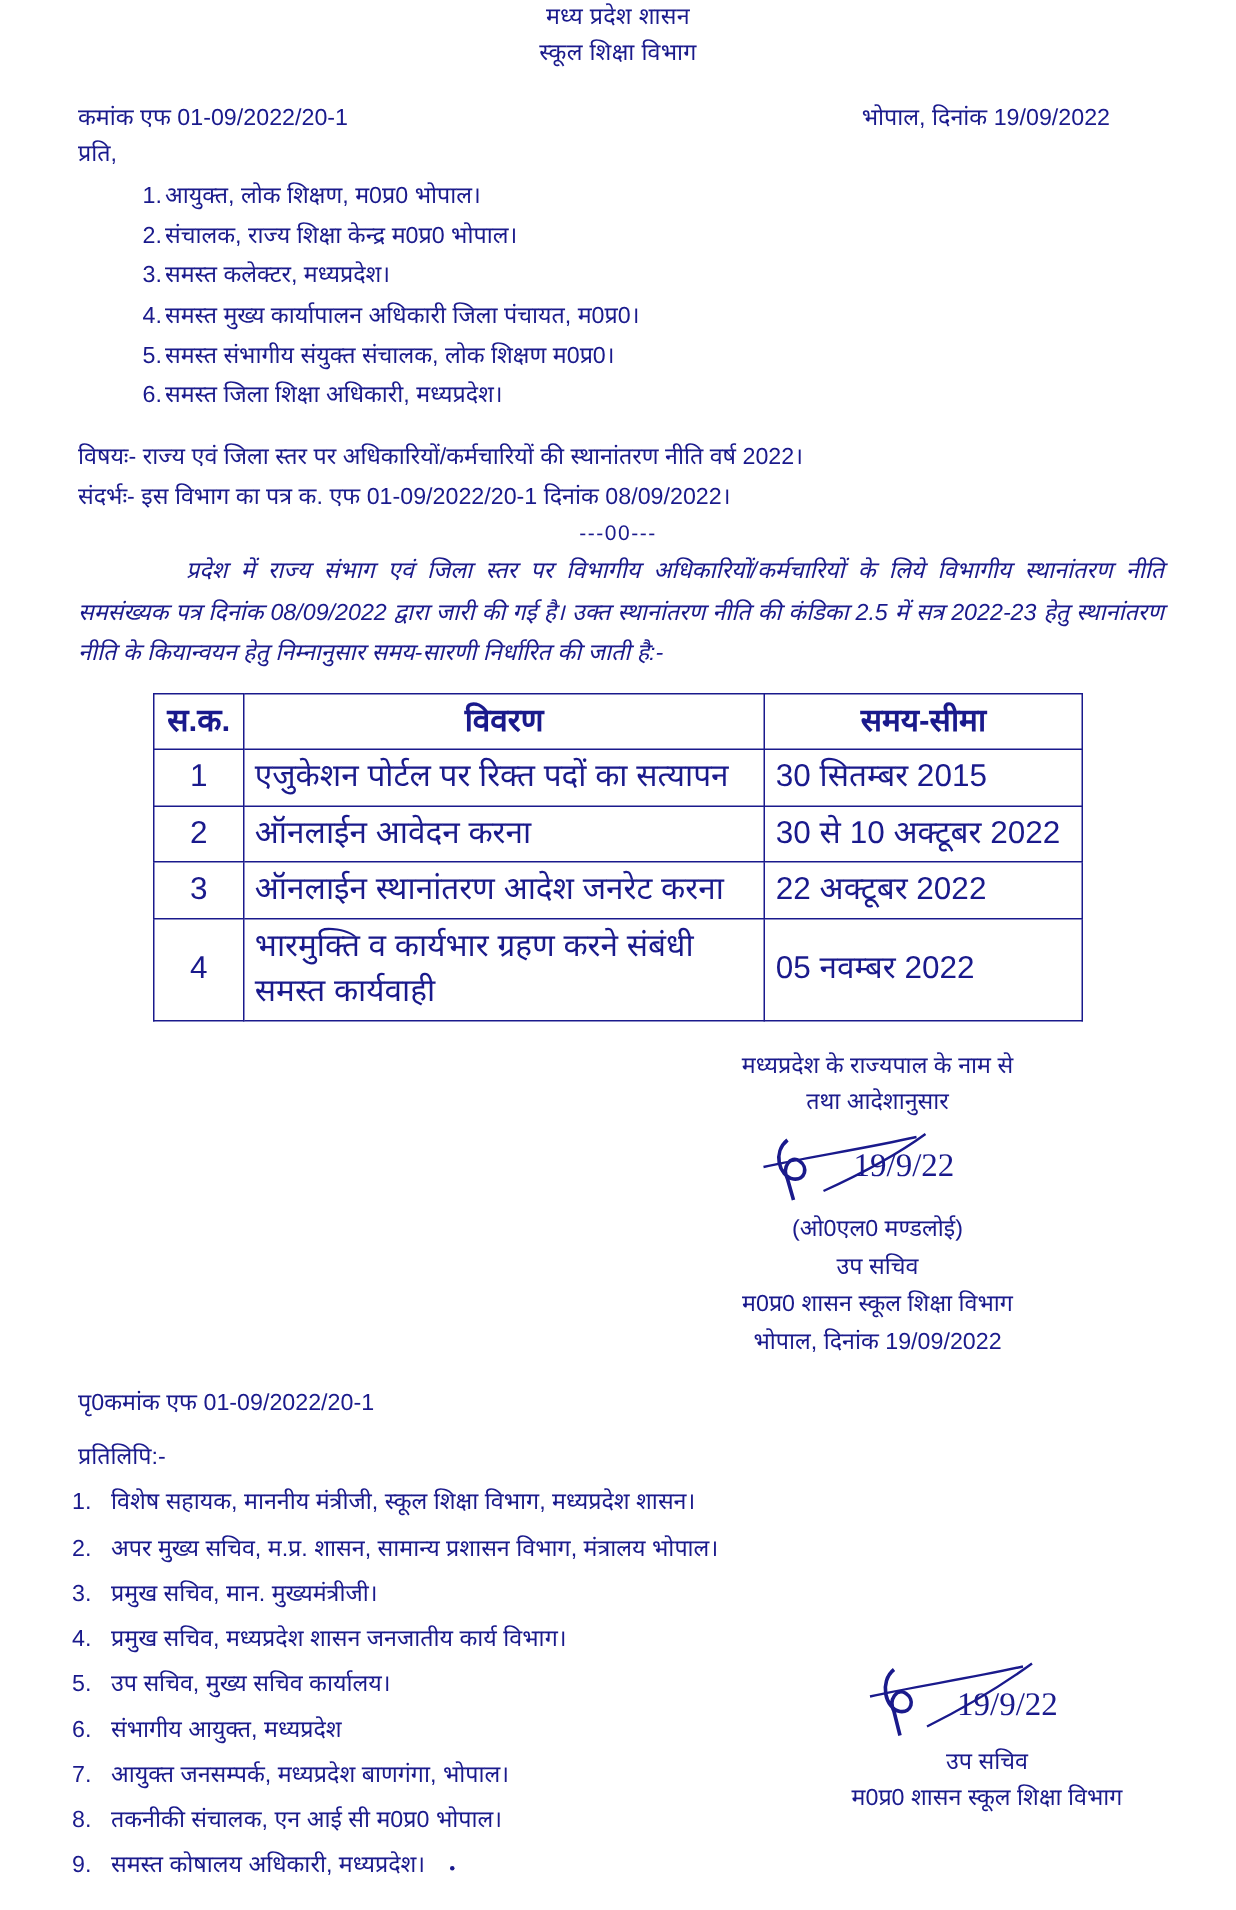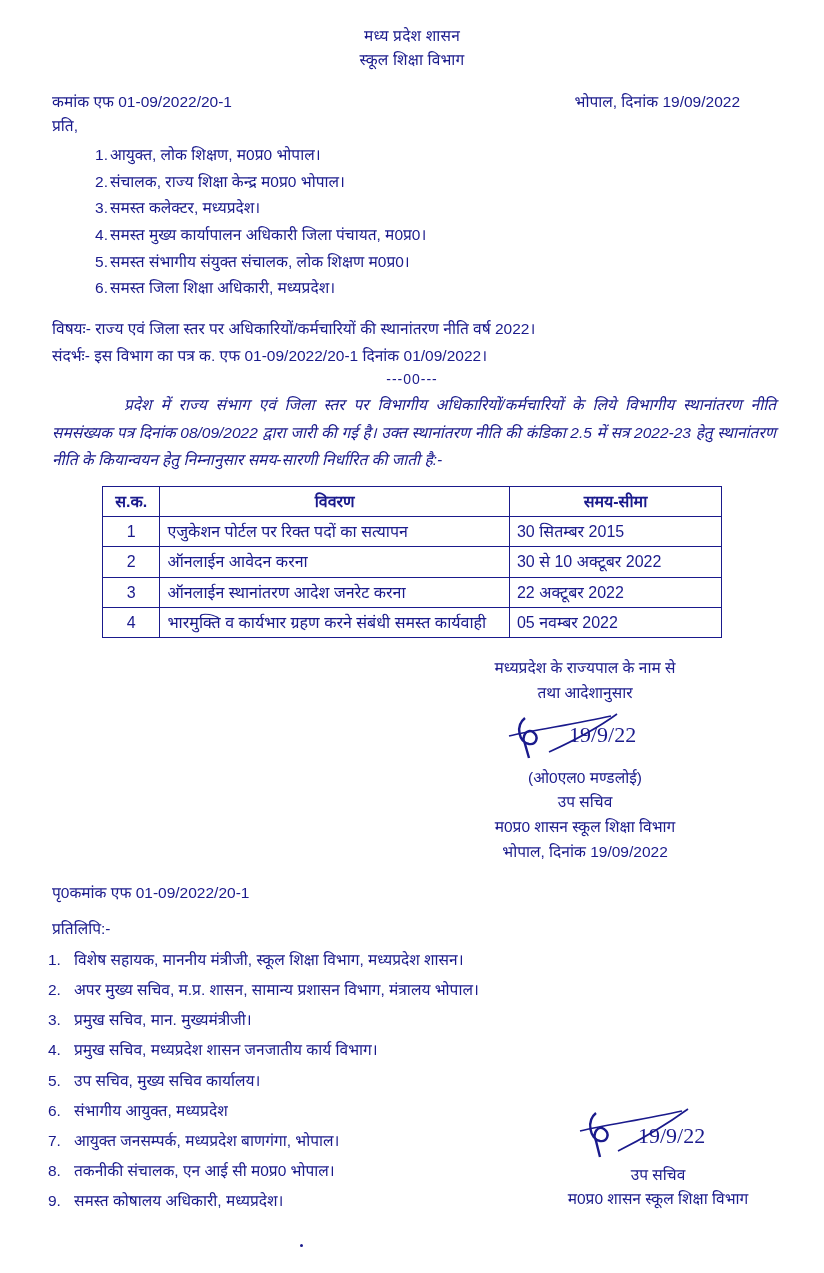--- a/index.html
+++ b/index.html
@@ -13,21 +13,21 @@
     font-family: "Liberation Sans", sans-serif;
     color: #1a1a8c;
     position: relative;
     overflow: hidden;
   }
   .page {
     position: relative;
     width: 824px;
     height: 1273px;
     box-sizing: border-box;
-    padding: 24px 44px 0 44px;
+    padding: 0 44px 0 44px;
   }
   .center { text-align: center; }
   .hdr {
     font-size: 15.5px;
     line-height: 1.55;
     letter-spacing: 0.2px;
   }
   .hdr-line { margin: 0; }
 
   .row-between {
@@ -85,21 +85,21 @@
     padding: 0 4px 0 8px;
     margin: 0;
     font-style: italic;
   }
   .indent { display: inline-block; width: 72px; }
 
   table.schedule {
     margin: 12px auto 0 auto;
     border-collapse: collapse;
     width: 620px;
-    font-size: 16px;
+    font-size: 21px;
   }
   table.schedule th, table.schedule td {
     border: 1px solid #1a1a8c;
     padding: 3px 7px;
     line-height: 1.45;
   }
   table.schedule th { font-weight: bold; text-align: center; }
   table.schedule td.c-sno { width: 46px; text-align: center; }
   table.schedule td.c-desc { width: 430px; }
   table.schedule td.c-time { width: 250px; }
@@ -194,21 +194,21 @@
     <li><span class="num">6.</span><span>समस्त जिला शिक्षा अधिकारी, मध्यप्रदेश।</span></li>
   </ol>
 
   <div class="subject-block">
     <div>
       <span>विषयः-</span>
       <span>राज्य एवं जिला स्तर पर अधिकारियों/कर्मचारियों की स्थानांतरण नीति वर्ष 2022।</span>
     </div>
     <div>
       <span>संदर्भः-</span>
-      <span>इस विभाग का पत्र क. एफ 01-09/2022/20-1 दिनांक 01/09/2022।</span>
+      <span>इस विभाग का पत्र क. एफ 01-09/2022/20-1 दिनांक 08/09/2022।</span>
     </div>
   </div>
 
   <div class="sep">---00---</div>
 
   <p class="body-para"><span class="indent"></span><span>प्रदेश में राज्य संभाग एवं जिला स्तर पर विभागीय अधिकारियों/कर्मचारियों के लिये विभागीय स्थानांतरण नीति समसंख्यक पत्र दिनांक 08/09/2022 द्वारा जारी की गई है। उक्त स्थानांतरण नीति की कंडिका 2.5 में सत्र 2022-23 हेतु स्थानांतरण नीति के कियान्वयन हेतु निम्नानुसार समय-सारणी निर्धारित की जाती है:-</span></p>
 
   <table class="schedule">
     <thead>
       <tr>

